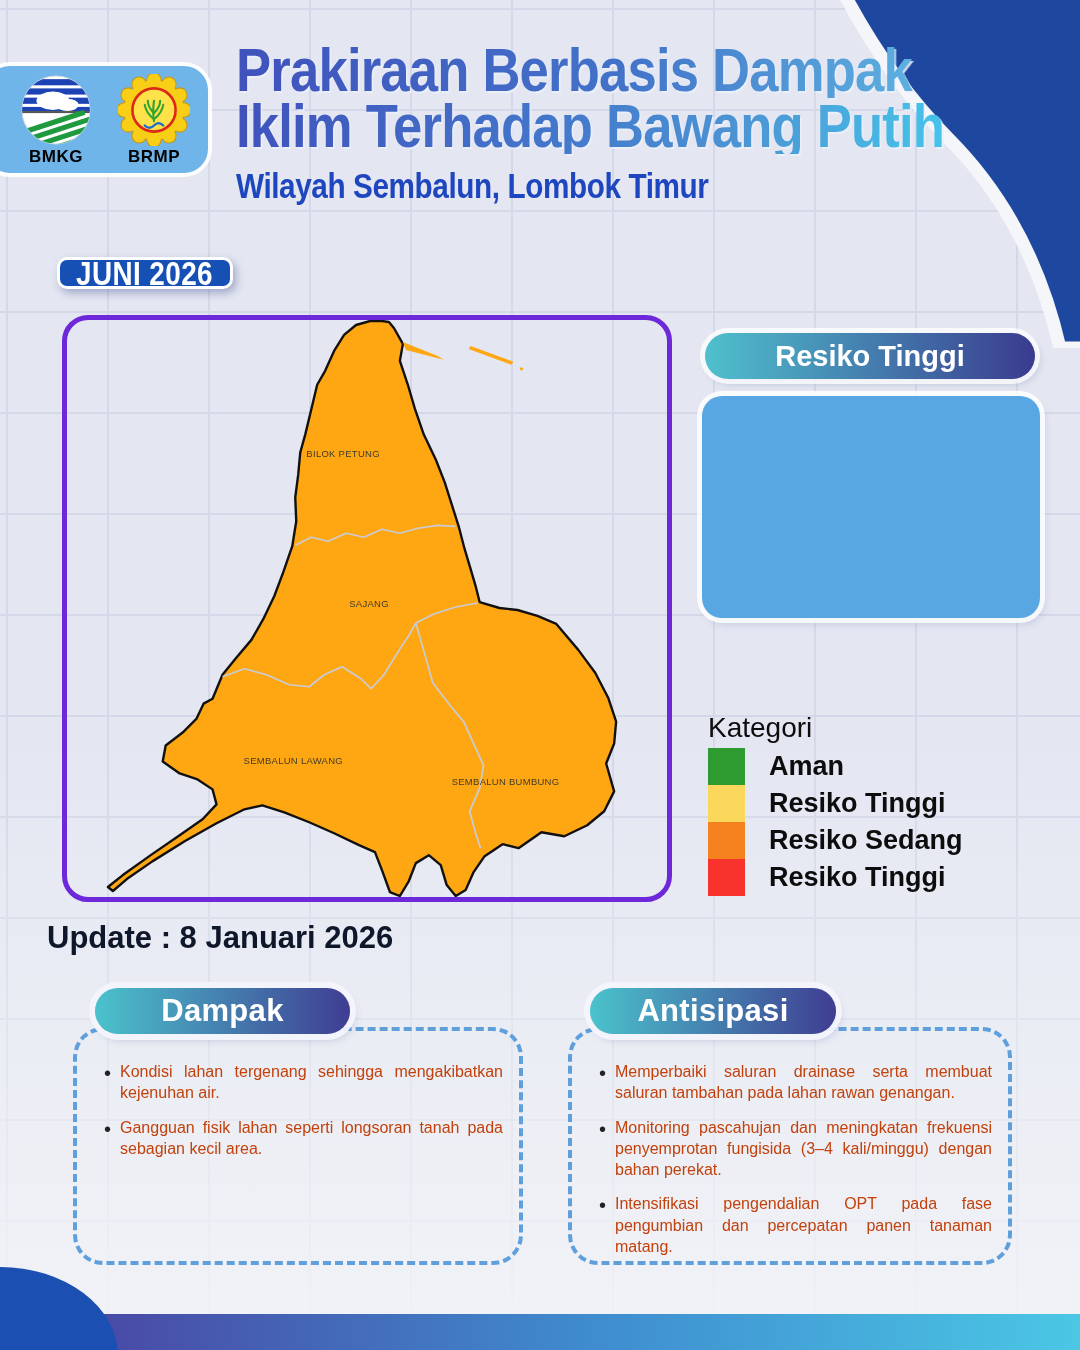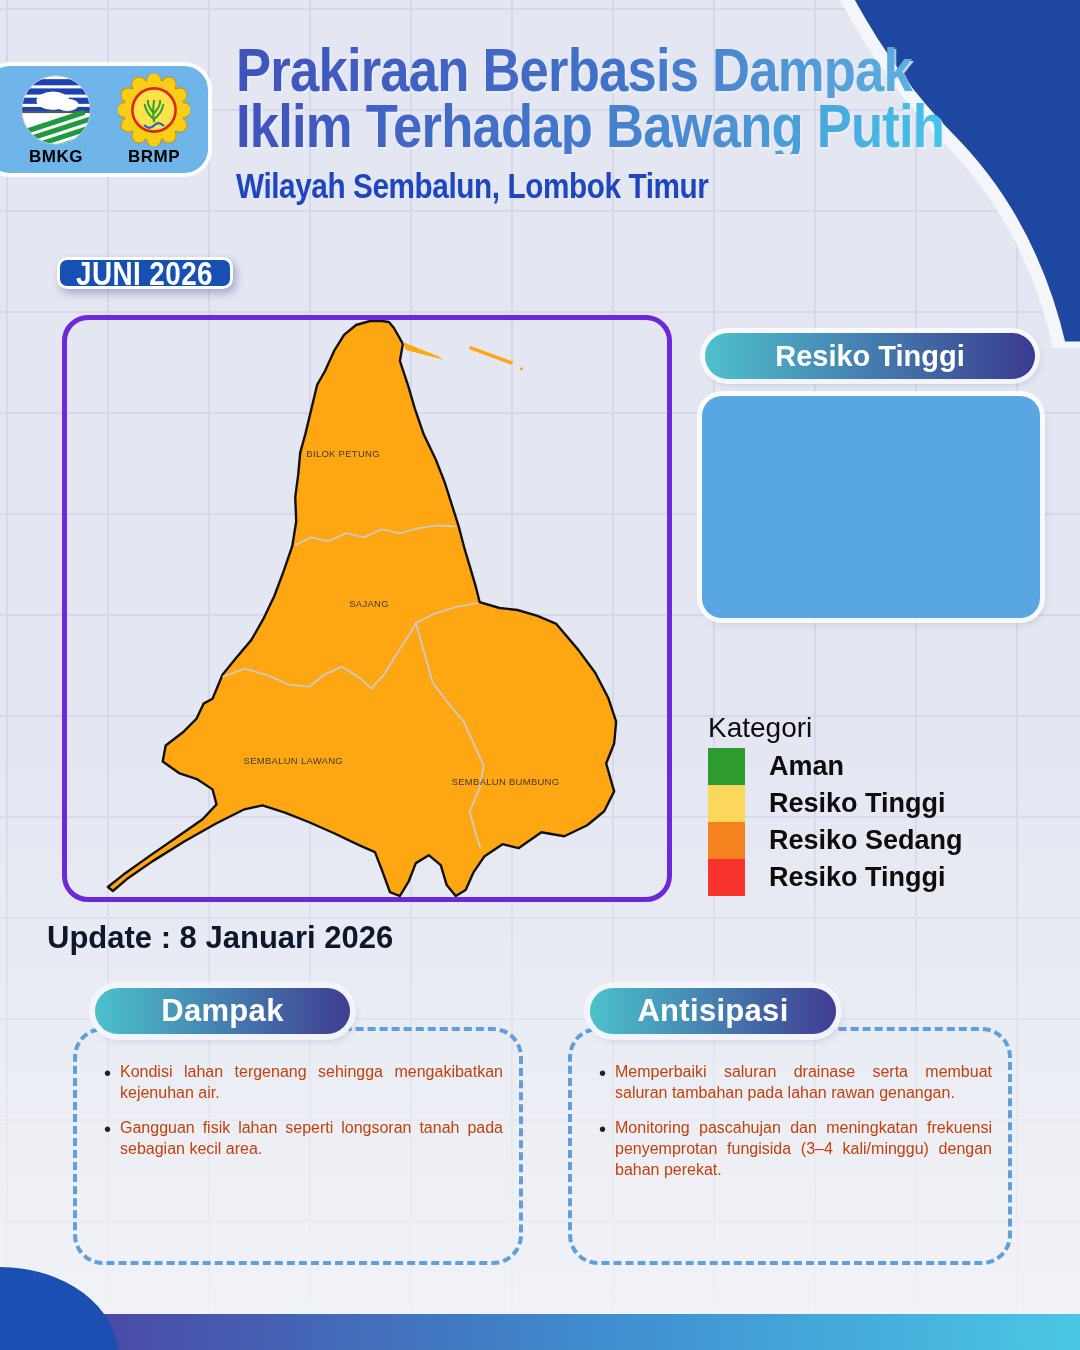--- a/index.html
+++ b/index.html
@@ -224,14 +224,15 @@
   </ul>
 </div>
 
 <div class="abs card card-antisipasi">
   <div class="card-pill">
     <span>Antisipasi</span>
   </div>
   <ul>
     <li>Memperbaiki saluran drainase serta membuat saluran tambahan pada lahan rawan genangan.</li>
     <li>Monitoring pascahujan dan meningkatan frekuensi penyemprotan fungisida (3–4 kali/minggu) dengan bahan perekat.</li>
+    <li>Intensifikasi pengendalian OPT pada fase pengumbian dan percepatan panen tanaman matang.</li>
   </ul>
 </div>
 
 </body></html>

